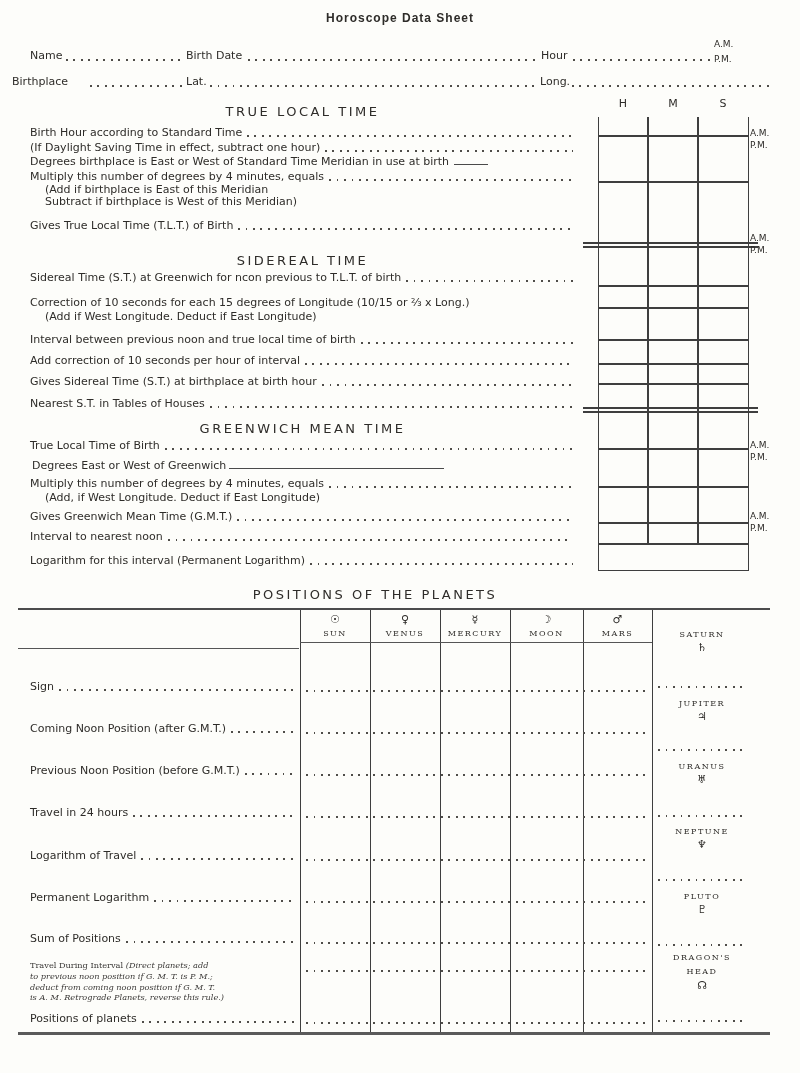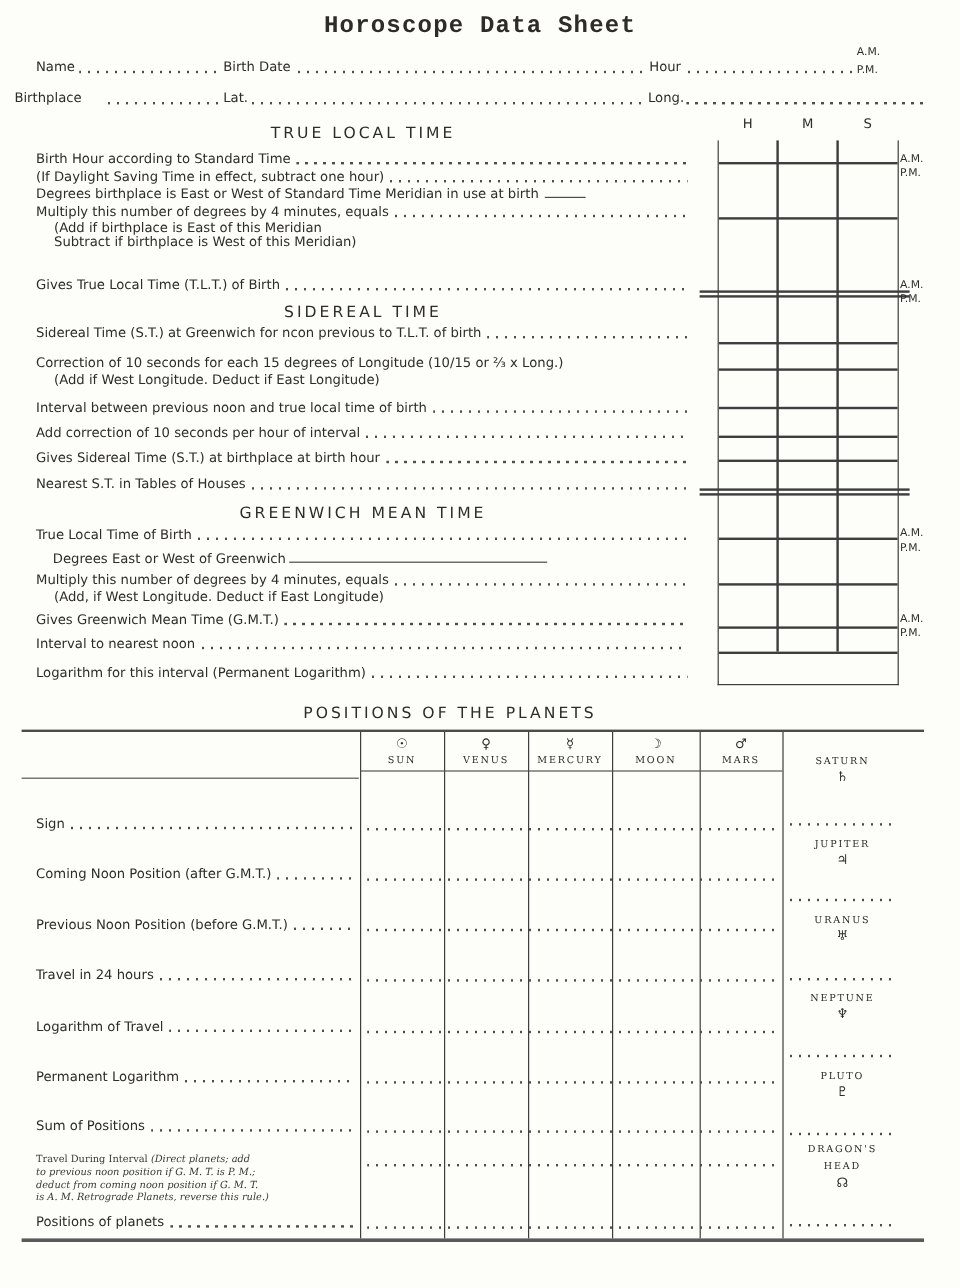--- a/index.html
+++ b/index.html
@@ -8,21 +8,21 @@
   .t{position:absolute;font-size:11px;line-height:12px;white-space:nowrap;}
   .fl{position:absolute;display:flex;font-size:11px;line-height:12px;white-space:nowrap;align-items:flex-end;}
   .lead{flex:1 1 auto;min-width:8px;height:2px;margin:0 2px 2px 5px;
         background:repeating-linear-gradient(90deg,#4f4d49 0 1.8px,transparent 1.8px 7.5px);}
   .slead{flex:1 1 auto;height:0;border-bottom:1.5px solid #4a4a4a;margin:0 0 3px 3px;}
   .sshort{width:34px;height:0;border-bottom:1.5px solid #4a4a4a;margin:0 0 3px 5px;}
   .dotline{position:absolute;height:2px;
         background:repeating-linear-gradient(90deg,#4f4d49 0 1.8px,transparent 1.8px 7.5px);}
   .hd{position:absolute;font-size:13px;letter-spacing:2.5px;text-align:center;white-space:nowrap;}
   .title{position:absolute;top:11px;left:0;width:100%;text-align:center;
-        font-family:Liberation Mono, monospace;font-weight:bold;font-size:20px;letter-spacing:1px;}
+        font-family:Liberation Sans, sans-serif;font-weight:bold;font-size:12px;letter-spacing:1px;}
   .ampm{position:absolute;font-size:9px;line-height:12px;white-space:nowrap;}
   
   .grid{position:absolute;left:598px;top:117px;width:149px;height:453px;
         border-left:1.5px solid #3e3e3e;border-right:1.5px solid #3e3e3e;border-bottom:1.5px solid #3e3e3e;}
   .gv{position:absolute;top:0;width:1.5px;height:426px;background:#3e3e3e;}
   .gh{position:absolute;left:0;width:100%;height:1.5px;background:#3e3e3e;}
   .gh.ov{left:-16px;width:175px;}
   .chdr{position:absolute;top:97px;width:14px;text-align:center;font-size:11px;}
   
   .ptable{position:absolute;left:18px;top:608px;width:752px;height:422px;
@@ -76,21 +76,21 @@
   <div class="fl" style="left:30px;top:156px;width:545px">
     <span>Degrees birthplace is East or West of Standard Time Meridian in use at birth</span>
       <span class="sshort"></span>
   </div>
   <div class="fl" style="left:30px;top:171px;width:545px">
     <span>Multiply this number of degrees by 4 minutes, equals</span>
       <span class="lead"></span>
   </div>
   <span class="t" style="left:45px;top:184px">(Add if birthplace is East of this Meridian</span>
   <span class="t" style="left:45px;top:196px">Subtract if birthplace is West of this Meridian)</span>
-  <div class="fl" style="left:30px;top:232px;width:545px">
+  <div class="fl" style="left:30px;top:220px;width:545px">
     <span>Gives True Local Time (T.L.T.) of Birth</span>
       <span class="lead"></span>
   </div>
 
   <div class="hd" style="left:30px;top:253px;width:545px">SIDEREAL TIME</div>
   <div class="fl" style="left:30px;top:272px;width:545px">
     <span>Sidereal Time (S.T.) at Greenwich for ncon previous to T.L.T. of birth</span>
       <span class="lead"></span>
   </div>
   <span class="t" style="left:30px;top:297px">Correction of 10 seconds for each 15 degrees of Longitude (10/15 or ⅔ x Long.)</span>
@@ -110,21 +110,21 @@
   <div class="fl" style="left:30px;top:398px;width:545px">
     <span>Nearest S.T. in Tables of Houses</span>
       <span class="lead"></span>
   </div>
 
   <div class="hd" style="left:30px;top:421px;width:545px">GREENWICH MEAN TIME</div>
   <div class="fl" style="left:30px;top:440px;width:545px">
     <span>True Local Time of Birth</span>
       <span class="lead"></span>
   </div>
-  <div class="fl" style="left:44px;top:460px;width:412px">
+  <div class="fl" style="left:32px;top:460px;width:412px">
     <span>Degrees East or West of Greenwich</span>
       <span class="slead"></span>
   </div>
   <div class="fl" style="left:30px;top:478px;width:545px">
     <span>Multiply this number of degrees by 4 minutes,  equals</span>
       <span class="lead"></span>
   </div>
   <span class="t" style="left:45px;top:492px">(Add, if West Longitude. Deduct if East Longitude)</span>
   <div class="fl" style="left:30px;top:511px;width:545px">
     <span>Gives Greenwich Mean Time (G.M.T.)</span>

